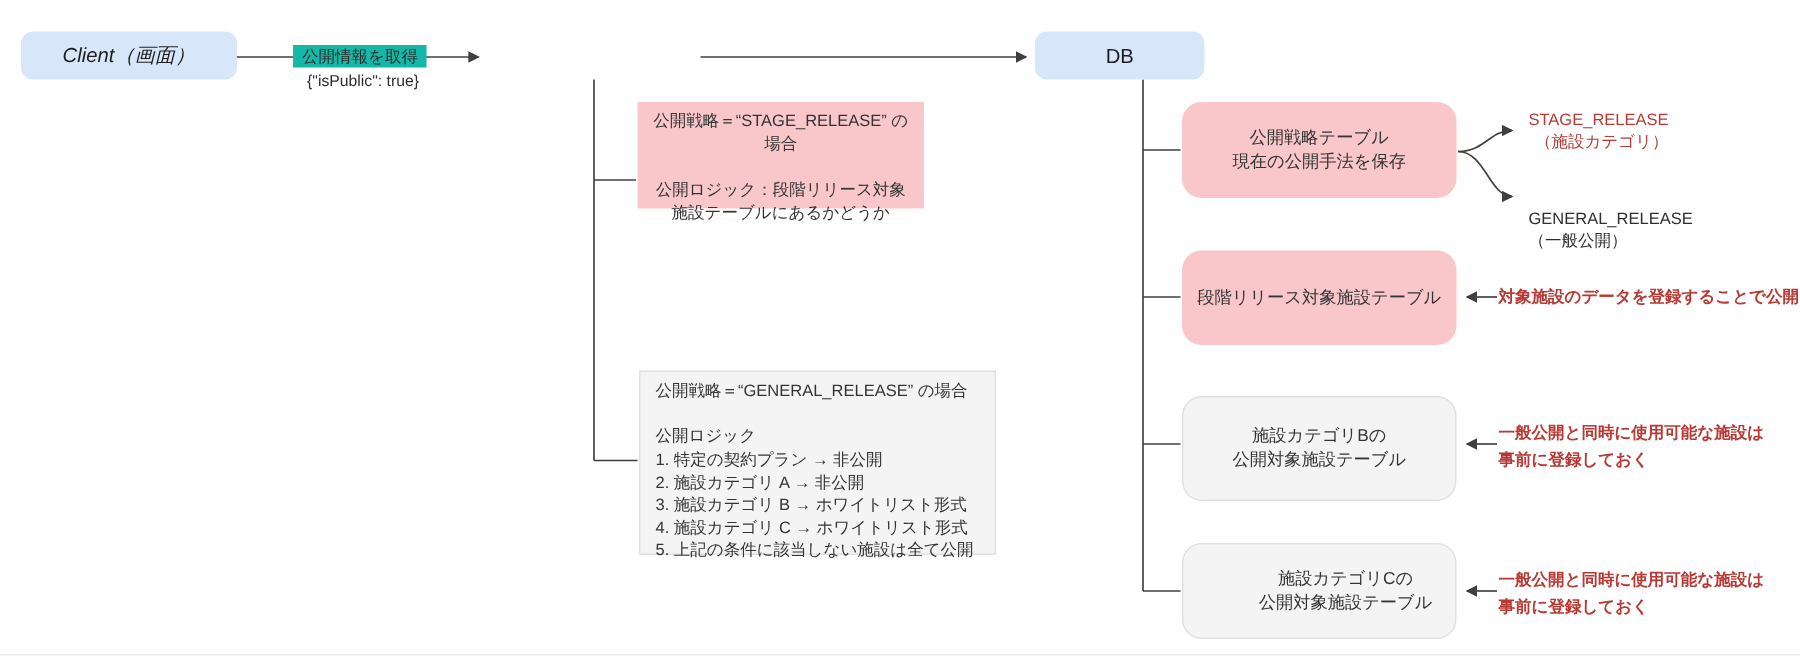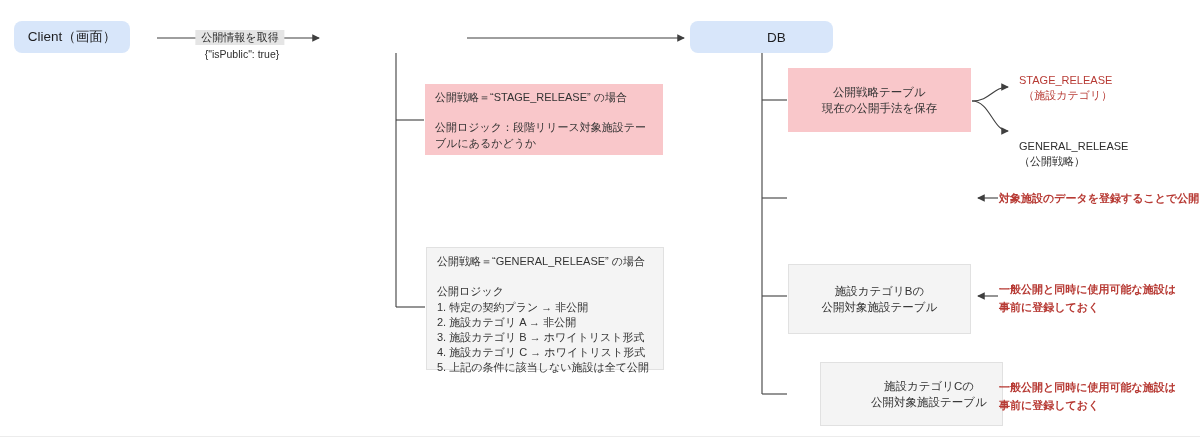--- a/index.html
+++ b/index.html
@@ -12,25 +12,25 @@
   .arrowhead{fill:var(--line,#3f3f3f);}
 
   .node{
     position:absolute;height:32px;border-radius:8px;background:var(--node-fill,#d8e6fa);
     display:flex;align-items:center;justify-content:center;
     font-size:13.5px;color:#1d1d1f;
   }
   .box{position:absolute;color:#333;box-sizing:border-box;}
   .box.textual{font-size:11px;line-height:15.2px;white-space:pre-line;padding:6px 10px;text-align:left;}
   .box.centered{display:flex;align-items:center;justify-content:center;text-align:center;
-    font-size:11.5px;line-height:16px;white-space:pre-line;}
+    font-size:11.5px;line-height:16px;white-space:pre-line;border-radius:13px;}
   .pink{background:var(--pink-fill,#f9c7ca);}
   .gray{background:var(--gray-fill,#f4f4f4);border:1px solid var(--gray-border,#e1e1e1);}
 
-  .edge-label{position:absolute;transform:translateX(-50%);background:#e5e5e5;padding:0 6px;font-size:11px;color:#2e2e2e;}
+  .edge-label{position:absolute;transform:translateX(-50%);background:#14b8a6;padding:0 6px;font-size:11px;color:#2e2e2e;}
   .edge-sublabel{position:absolute;transform:translateX(-50%);font-size:10.5px;color:#2e2e2e;}
 
   .ann{position:absolute;font-size:11px;line-height:15px;}
   .ann span{display:block;}
   .red{color:var(--red,#b73a34);}
   .dark{color:#2e2e2e;margin-top:20px;}
   .note{position:absolute;font-size:11px;line-height:18px;font-weight:600;
     color:var(--red,#b73a34);white-space:pre-line;}
   .note.single{line-height:14px;}
   .divider{position:absolute;left:0;top:436px;width:1200px;height:1px;background:#ececec;}
@@ -60,52 +60,53 @@
     <path class="ln" d="M762 394 H787"></path>
 
     <path class="ln" d="M972 101 C990 101, 993 87, 1008 87" marker-end="url(#arrow)"></path>
     <path class="ln" d="M972 101 C990 101, 993 131, 1008 131" marker-end="url(#arrow)"></path>
 
     <path class="ln" d="M998 198 L978 198" marker-end="url(#arrow)"></path>
     <path class="ln" d="M998 296 L978 296" marker-end="url(#arrow)"></path>
     <path class="ln" d="M998 394 L978 394" marker-end="url(#arrow)"></path>
   </svg>
 
-  <div class="node" style="left:14px;top:21px;width:116px;">Client（画面）</div>
-  <div class="node" style="left:690px;top:21px;width:113px;padding-left:30px;">DB</div>
+  <div class="node" style="left:14px;top:21px;width:144px;font-style:italic;">Client（画面）</div>
+  <div class="node" style="left:690px;top:21px;width:113px;">DB</div>
 
   <div class="edge-label" style="left:240px;top:30px;">公開情報を取得</div>
   <div class="edge-sublabel" style="left:242px;top:48px;">{"isPublic": true}</div>
 
-  <div class="box textual pink" style="left:425px;top:84px;width:238px;height:71px;">公開戦略＝“STAGE_RELEASE” の場合
+  <div class="box textual pink" style="left:425px;top:68px;width:191px;height:71px;text-align:center;">公開戦略＝“STAGE_RELEASE” の場合
 
 公開ロジック：段階リリース対象施設テーブルにあるかどうか</div>
   <div class="box textual gray" style="left:426px;top:247px;width:238px;height:123px;">公開戦略＝“GENERAL_RELEASE” の場合
 
 公開ロジック
 1. 特定の契約プラン → 非公開
 2. 施設カテゴリ A → 非公開
 3. 施設カテゴリ B → ホワイトリスト形式
 4. 施設カテゴリ C → ホワイトリスト形式
 5. 上記の条件に該当しない施設は全て公開</div>
 
   <div class="box centered pink" style="left:788px;top:68px;width:183px;height:64px;">公開戦略テーブル
 現在の公開手法を保存</div>
+  <div class="box centered pink" style="left:788px;top:167px;width:183px;height:63px;">段階リリース対象施設テーブル</div>
   <div class="box centered gray" style="left:788px;top:264px;width:183px;height:70px;">施設カテゴリBの
 公開対象施設テーブル</div>
-  <div class="box centered gray" style="left:820px;top:362px;width:183px;height:64px;padding-left:35px;">施設カテゴリCの
+  <div class="box centered gray" style="left:788px;top:362px;width:183px;height:64px;padding-left:35px;">施設カテゴリCの
 公開対象施設テーブル</div>
 
   <div class="ann red" style="left:1019px;top:73px;text-align:right;">
     <span>STAGE_RELEASE</span>
     <span>（施設カテゴリ）</span>
   </div>
   <div class="ann dark" style="left:1019px;top:119px;">
     <span>GENERAL_RELEASE</span>
-    <span>（公開戦略）</span>
+    <span>（一般公開）</span>
   </div>
 
   <div class="note single" style="left:999px;top:191px;">対象施設のデータを登録することで公開</div>
   <div class="note" style="left:999px;top:280px;">一般公開と同時に使用可能な施設は
 事前に登録しておく</div>
   <div class="note" style="left:999px;top:378px;">一般公開と同時に使用可能な施設は
 事前に登録しておく</div>
 
   <div class="divider"></div>
 </div>

